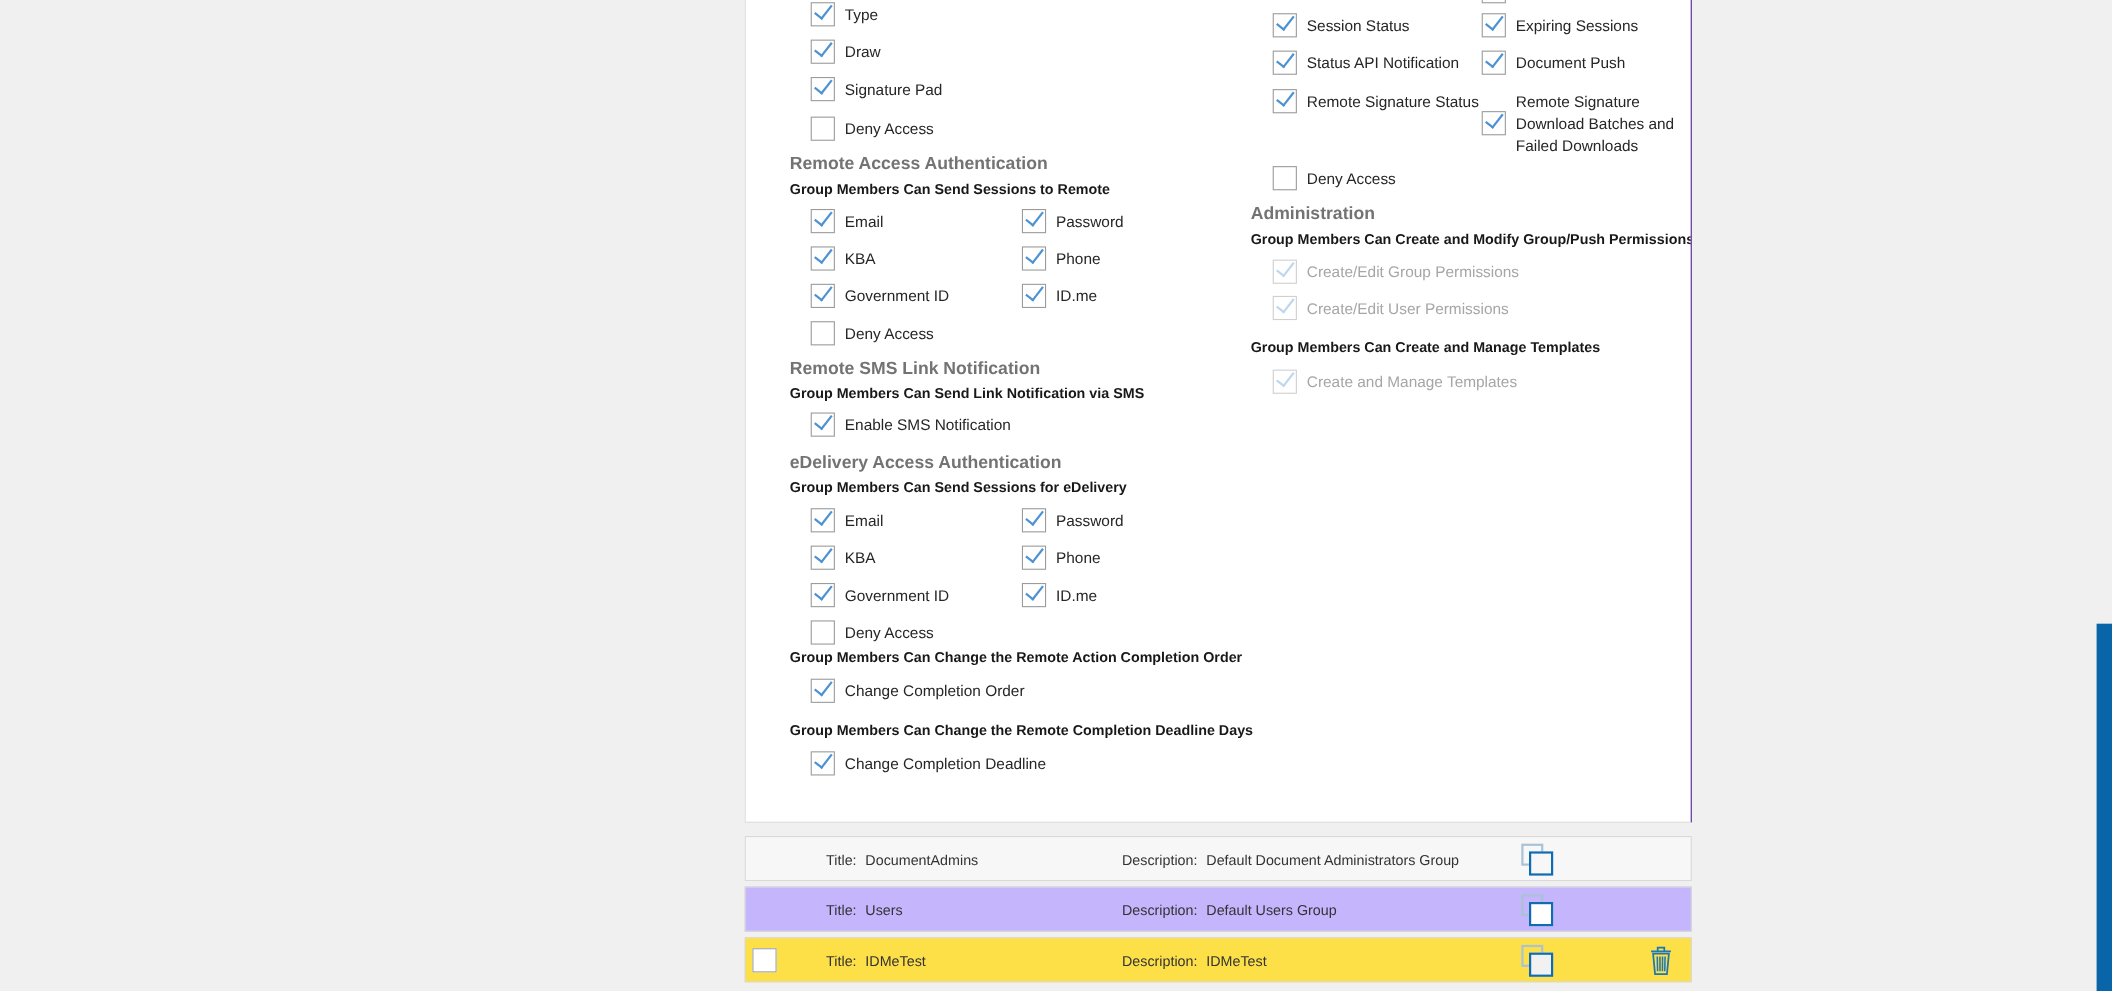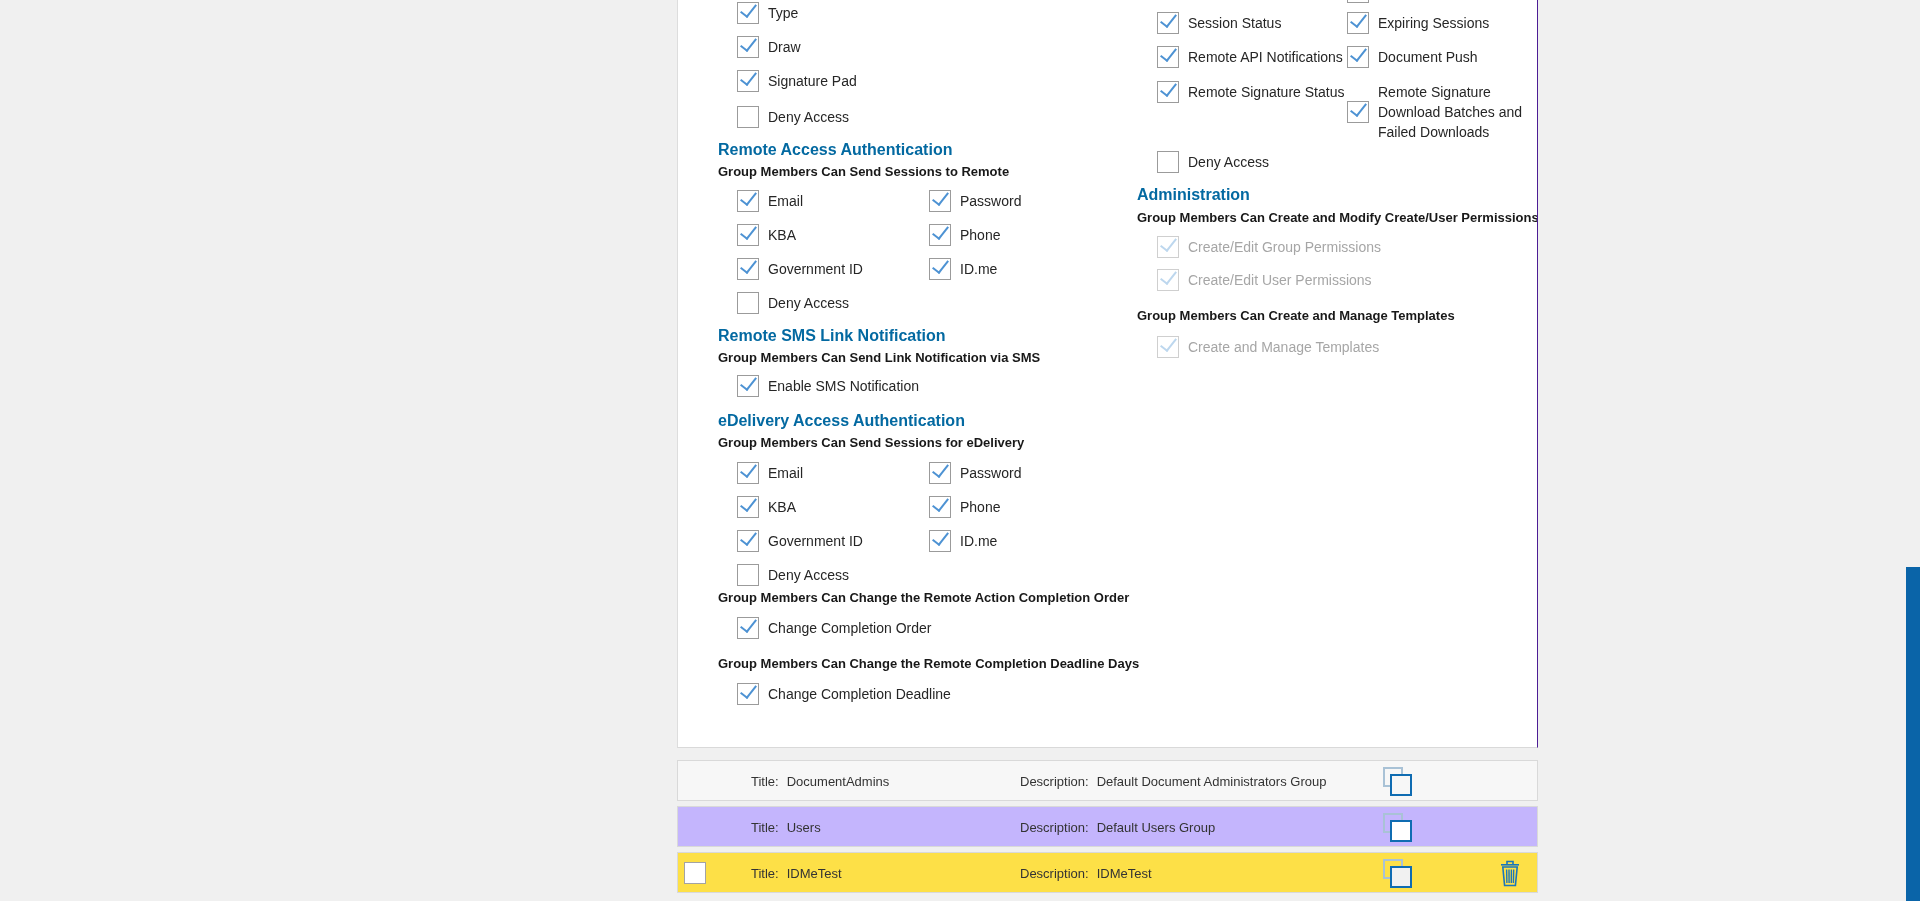--- a/index.html
+++ b/index.html
@@ -4,21 +4,21 @@
 <style>
   html,body{margin:0;padding:0}
   .screen{position:relative;width:1920px;height:901px;background:#f0f0f0;overflow:hidden;
           font-family:"Liberation Sans","DejaVu Sans",sans-serif;color:#242424}
   .panel{position:absolute;left:677px;top:0;width:861px;height:748px;background:#fff;
          border-left:1px solid #ddd;border-right:1px solid #4c1d95;border-bottom:1px solid #d9d9d9;
          box-sizing:border-box;overflow:hidden}
   .col{position:absolute;top:0}
   .col-left{left:40px;width:400px}
   .col-right{left:459px;width:420px}
-  h2{font-size:16px;line-height:20px;font-weight:bold;color:#0369a1;margin:0;white-space:nowrap}
+  h2{font-size:16px;line-height:20px;font-weight:bold;color:#737373;margin:0;white-space:nowrap}
   h3{font-size:13px;line-height:18px;font-weight:bold;color:#181818;margin:0;white-space:nowrap}
   .crow{position:relative;height:22px}
   .crow.multi{height:60px}
   .citem{position:absolute;top:0;display:flex;align-items:center}
   .citem.c1{left:19px}
   .col-left .citem.c2{left:211px}
   .col-right .citem.c1{left:20px}
   .col-right .citem.c2{left:210px}
   .cb{width:22px;height:22px;border:1px solid #9b9b9b;background:#fff;box-sizing:border-box;
       position:relative;flex:none}
@@ -201,21 +201,21 @@
           <span class="clabel">Session Status</span>
         </span>
         <span class="citem c2">
           <span class="cb checked"></span>
           <span class="clabel">Expiring Sessions</span>
         </span>
       </div>
       <div class="crow mt12">
         <span class="citem c1">
           <span class="cb checked"></span>
-          <span class="clabel">Remote API Notifications</span>
+          <span class="clabel">Status API Notification</span>
         </span>
         <span class="citem c2">
           <span class="cb checked"></span>
           <span class="clabel">Document Push</span>
         </span>
       </div>
       <div class="crow multi mt13">
         <span class="citem c1">
           <span class="cb checked"></span>
           <span class="clabel">Remote Signature Status</span>
@@ -226,21 +226,21 @@
         </span>
       </div>
       <div class="crow mt10">
         <span class="citem c1">
           <span class="cb"></span>
           <span class="clabel">Deny Access</span>
         </span>
       </div>
 
       <h2 class="mt12">Administration</h2>
-      <h3 class="mt4">Group Members Can Create and Modify Create/User Permissions</h3>
+      <h3 class="mt4">Group Members Can Create and Modify Group/Push Permissions</h3>
       <div class="crow mt9">
         <span class="citem c1 disabled">
           <span class="cb checked"></span>
           <span class="clabel">Create/Edit Group Permissions</span>
         </span>
       </div>
       <div class="crow mt11">
         <span class="citem c1 disabled">
           <span class="cb checked"></span>
           <span class="clabel">Create/Edit User Permissions</span>

